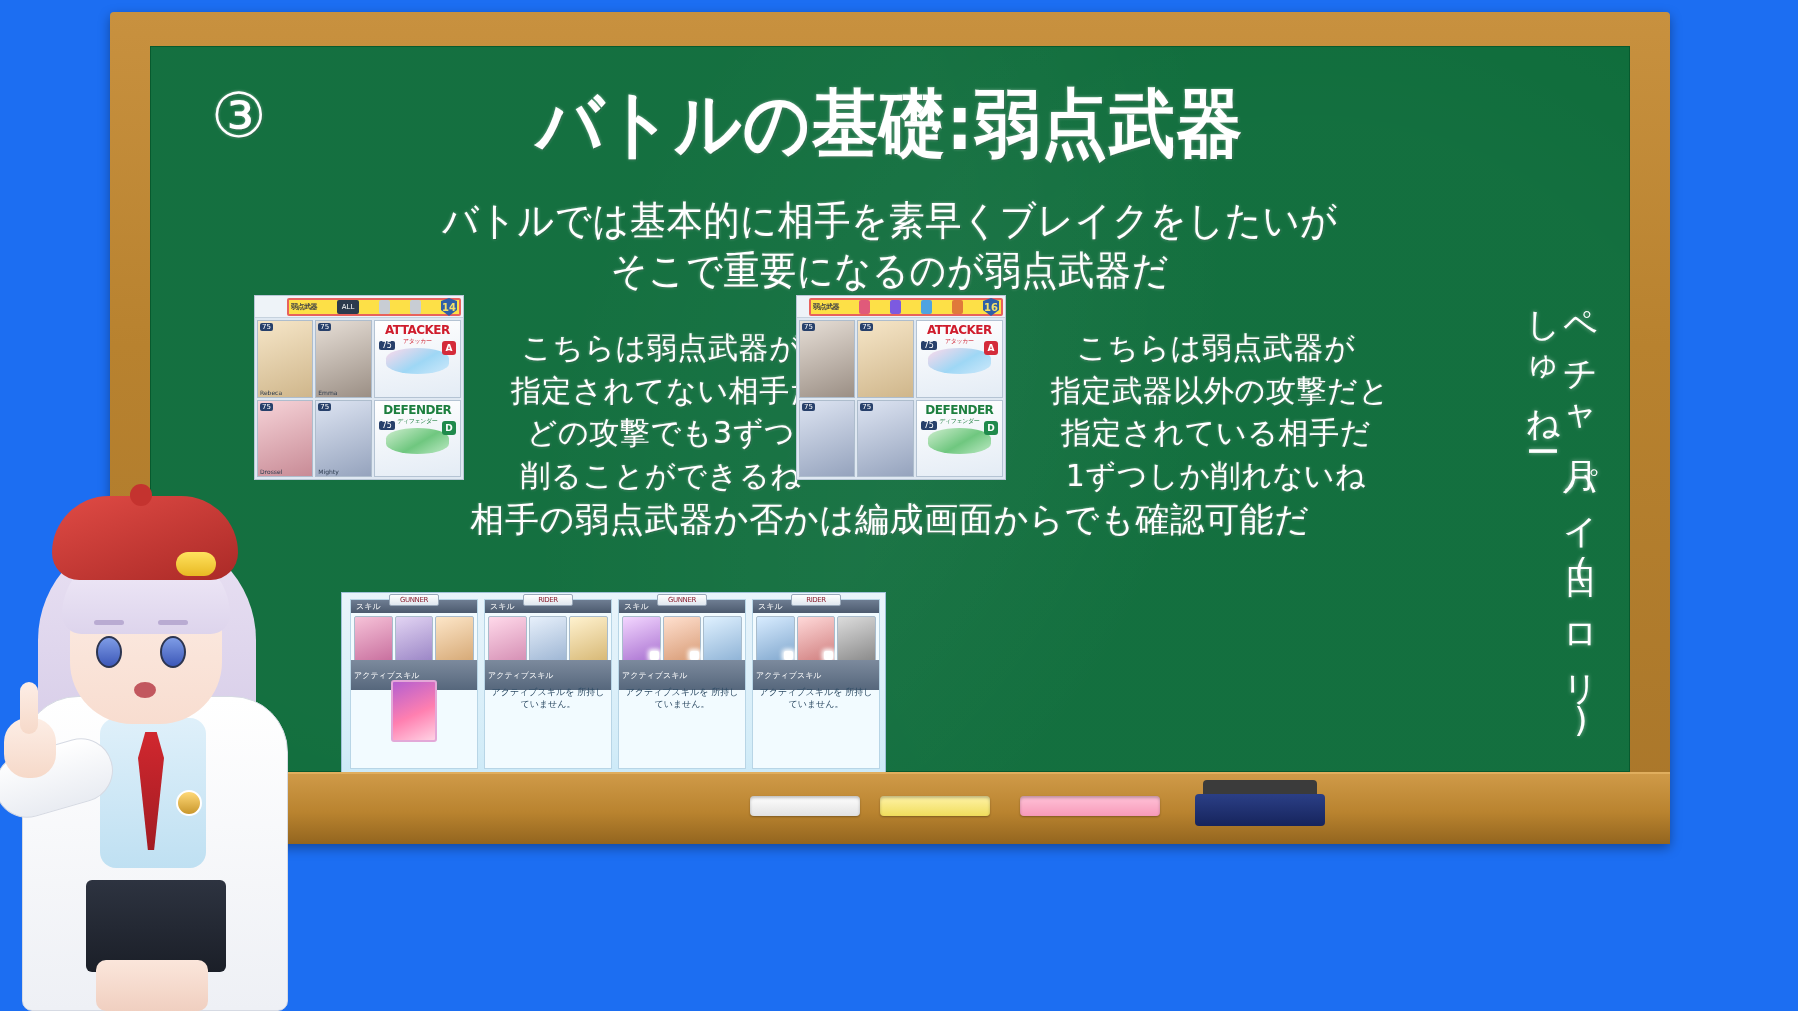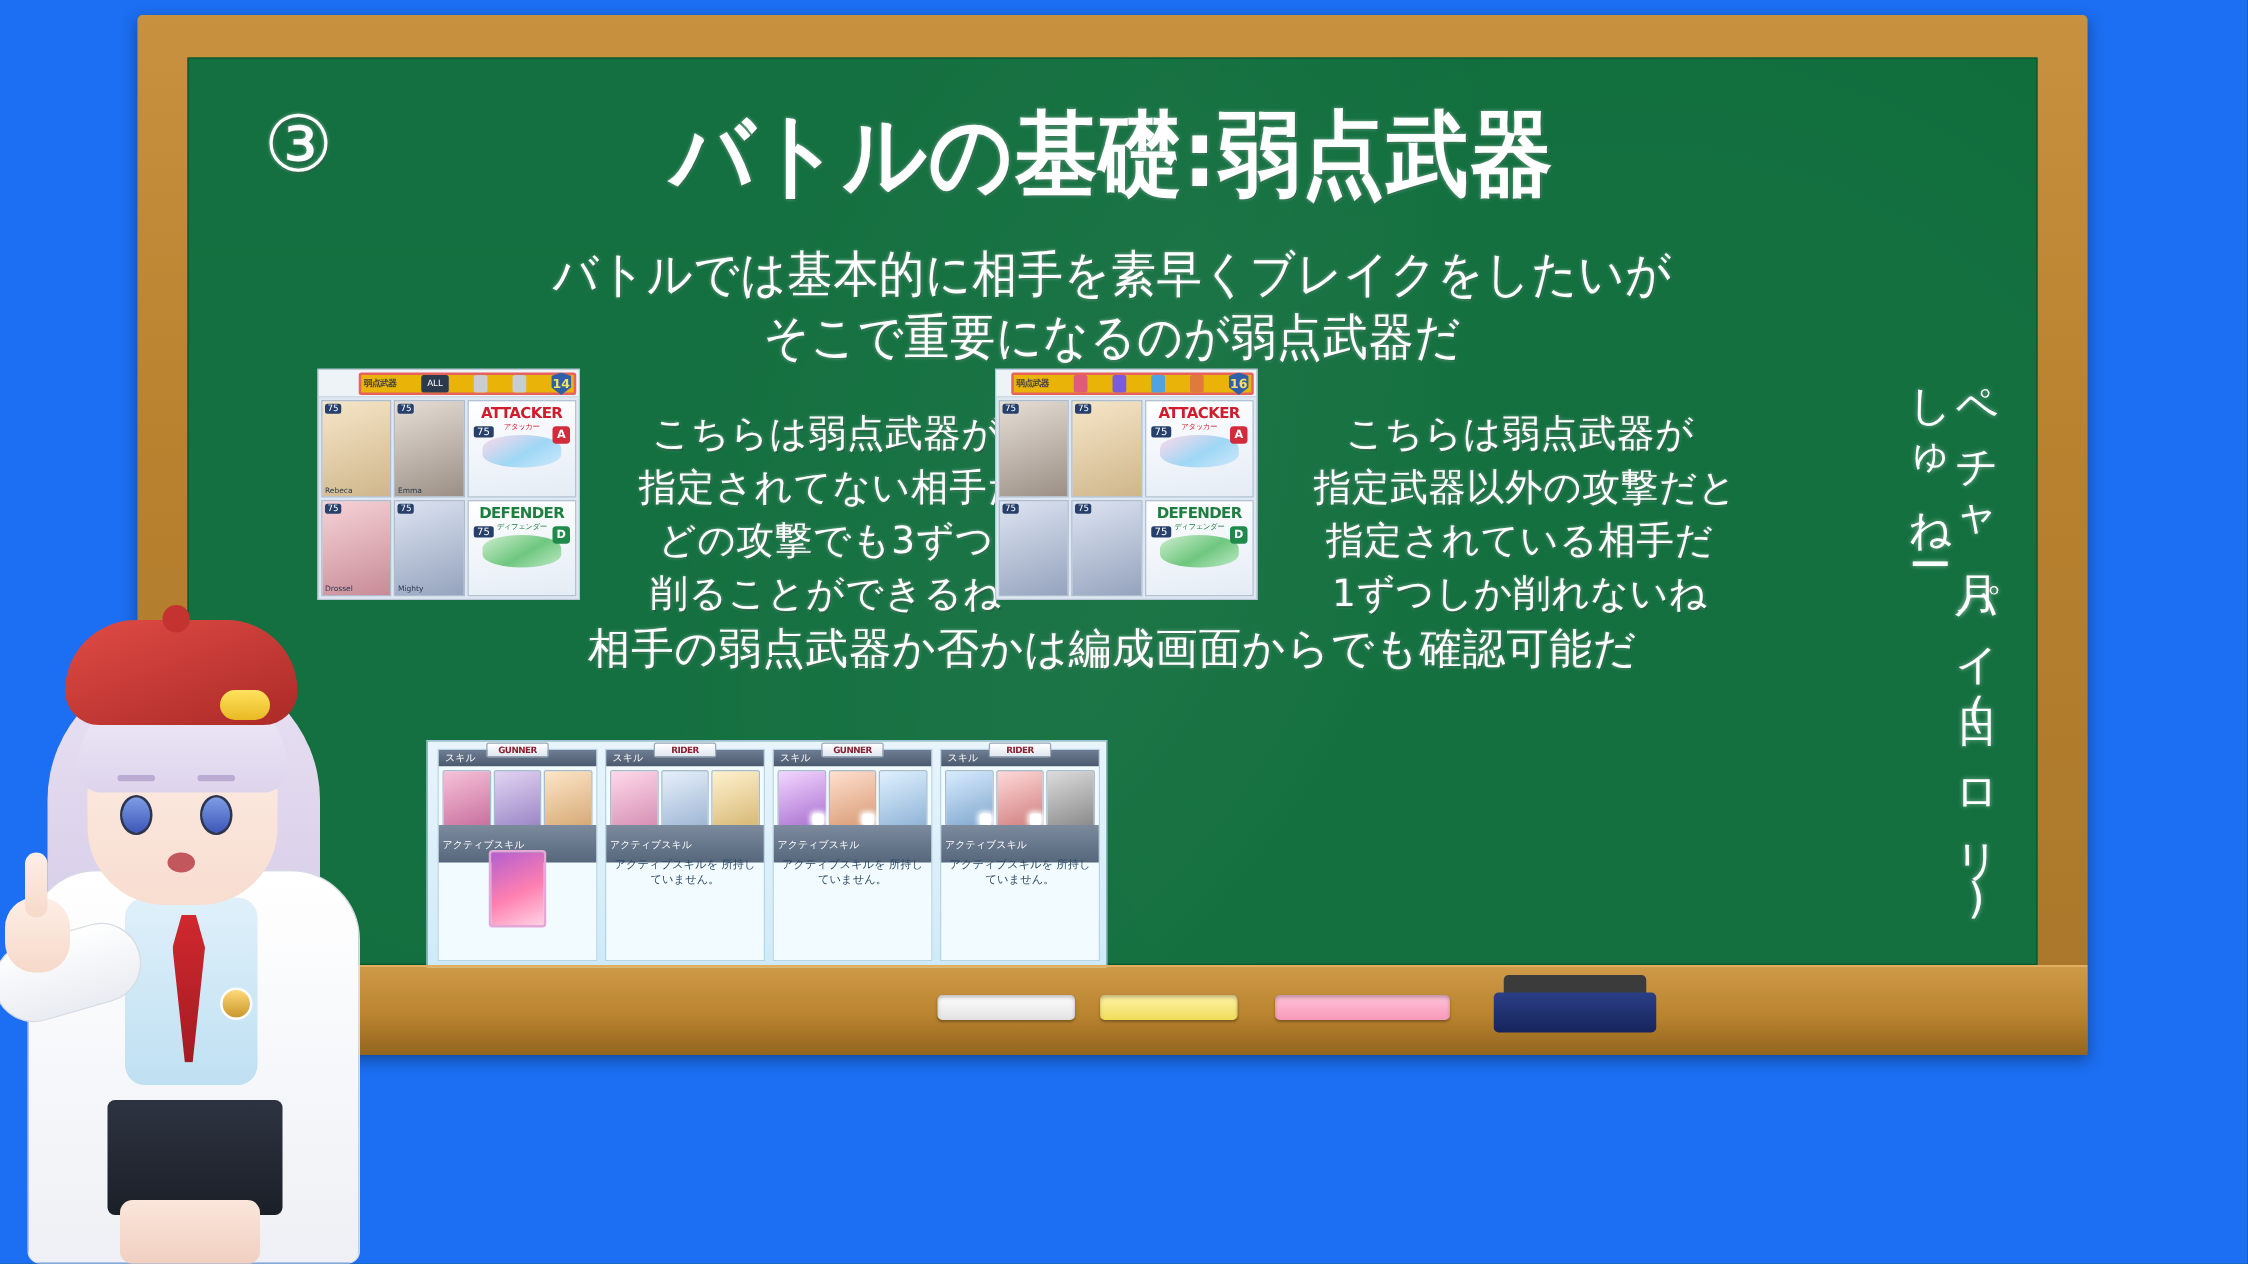--- a/index.html
+++ b/index.html
@@ -102,21 +102,21 @@
     position:absolute; background:#dfe8f2;
     border:1px solid #b9c7d6; overflow:hidden;
   }
   .cs-top{
     position:absolute; left:0; top:0; right:0; height:22px;
     background:#eef3f8; border-bottom:1px solid #c6d2de;
   }
   .weak-box{
     position:absolute; right:2px; top:2px; height:18px;
     display:flex; align-items:center; gap:20px;
-    border:2px solid #e8625c; background:#eab308; border-radius:2px; padding:0 2px;
+    border:2px solid #e8625c; background:#fde047; border-radius:2px; padding:0 2px;
   }
   .weak-box .lbl{ font-size:7px; color:#444; font-weight:700; letter-spacing:-.5px;}
   .wicon{ width:11px; height:14px; border-radius:2px; background:#c8cdd4;}
   .wicon.on1{background:#e05a7a;} .wicon.on2{background:#7c5ae0;}
   .wicon.on3{background:#4fa3e0;} .wicon.on4{background:#e07a3a;}
   .shield{
     width:16px;height:18px;background:#2f5fa8;
     clip-path:polygon(50% 0,100% 16%,100% 66%,50% 100%,0 66%,0 16%);
     color:#f4e06a;font-size:10px;font-weight:700;display:flex;
     align-items:center;justify-content:center;
@@ -159,21 +159,21 @@
     position:absolute; top:6px; width:128px; height:170px;
     background:#f2fbff; border:1px solid #b8d5e6;
   }
   .fcol .ftitle{
     height:13px; background:linear-gradient(180deg,#6e7d92,#4c5a6e);
     color:#fff; font-size:8px; display:flex; align-items:center; padding-left:5px;
   }
   .fcol .ftag{
     position:absolute; left:30%; top:-6px; width:40%; height:12px; border-radius:2px;
     background:linear-gradient(180deg,#ffffff,#dfe7ef); border:1px solid #9aa9ba;
-    font-size:7px; color:#8a2030; font-weight:700; display:flex;
+    font-size:7px; color:#8a2030; font-weight:400; display:flex;
     align-items:center; justify-content:center; letter-spacing:-.4px;
   }
   .minis{ display:grid; grid-template-columns:repeat(3,1fr); gap:2px; padding:3px; }
   .mini{ height:46px; border:1px solid #a9bccc; border-radius:2px; position:relative;}
   .mini .wi{ position:absolute; right:1px; bottom:1px; width:9px; height:9px; border-radius:2px;}
   .mini .wi.glow{ box-shadow:0 0 4px 2px #fff; background:#fff;}
   .fsub{
     position:absolute; left:0; right:0; top:60px; height:30px;
     background:linear-gradient(180deg,#7c8a9d,#56677c); color:#fff;
     font-size:8px; display:flex; align-items:center; padding-left:3px;

